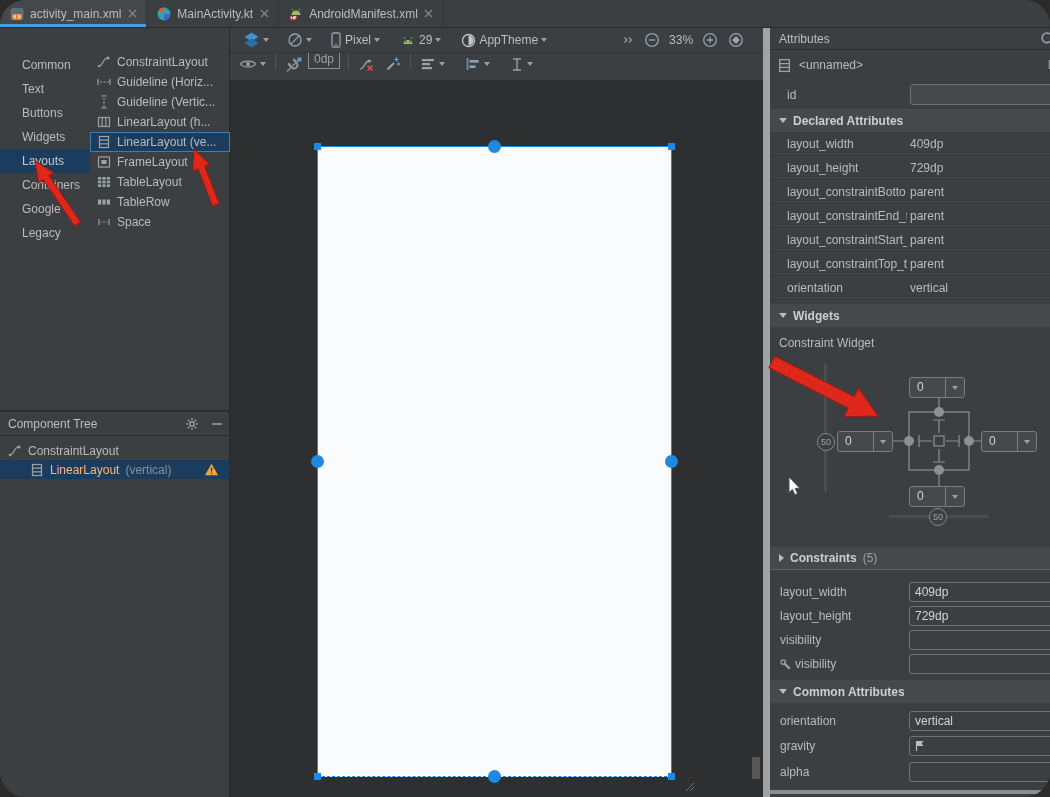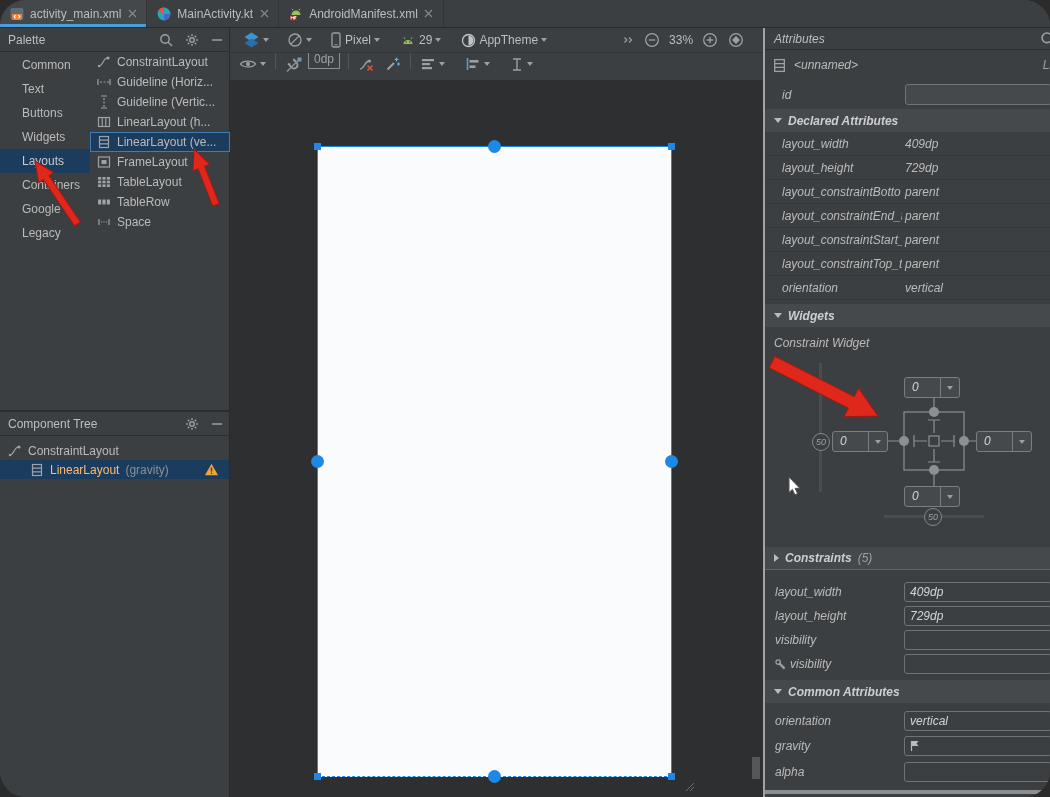--- a/index.html
+++ b/index.html
@@ -61,21 +61,21 @@
   .canvas { position:absolute; left:230px; top:80px; width:533px; height:717px; background:#2d2f31; overflow:hidden; }
   .artboard { position:absolute; left:87px; top:66px; width:355px; height:631px;
     background:#fafbfc; border:1px solid #1e88e5; border-bottom:1px dashed #1e88e5; }
   .handle { position:absolute; width:7px; height:7px; background:#1e88e5; }
   .anchor { position:absolute; width:13px; height:13px; border-radius:50%; background:#1e88e5; }
   .grip { position:absolute; left:450px; top:697px; }
   .canvas-scroll { position:absolute; left:522px; top:677px; width:8px; height:22px; background:#55585a; }
 
   
   .attr-panel { position:absolute; left:763px; top:28px; width:287px; height:769px;
-    background:#3c3f41; border-left:2px solid #a3a3a3; overflow:hidden;font-style:italic; }
+    background:#3c3f41; border-left:7px solid #a3a3a3; overflow:hidden; }
   .attr-header { position:relative; height:22px; border-bottom:1px solid #2b2e30; display:flex; align-items:center; padding:0 9px; color:#bcbec0; }
   .attr-search { position:absolute; right:-6px; top:3px; }
   .comp-row { position:absolute; left:0; top:24px; width:287px; height:26px; display:flex; align-items:center; gap:7px; padding:0 7px; }
   .comp-type { position:absolute; right:0px; top:0; height:26px; display:flex; align-items:center; color:#9aa0a6; }
   .id-row { position:absolute; left:0; top:52px; width:287px; height:29px; display:flex; align-items:center; }
   .sec-header { position:absolute; left:0; width:287px; height:23px; background:#46494b;
     display:flex; align-items:center; gap:6px; padding:0 9px; color:#ccced0; font-weight:bold; }
   .tri-d { width:0; height:0; border-left:4px solid transparent; border-right:4px solid transparent; border-top:5px solid #b8bcbe; }
   .tri-r { width:0; height:0; border-top:4px solid transparent; border-bottom:4px solid transparent; border-left:5px solid #b8bcbe; }
   .arow { position:absolute; left:0; width:287px; height:24px; display:flex; align-items:center; border-bottom:1px solid #36393b; }
@@ -151,44 +151,20 @@
       <span class="tlabel">AndroidManifest.xml</span>
       <span class="tclose">
         <svg width="9" height="9" viewBox="0 0 9 9">
             <path d="M1 1 L8 8 M8 1 L1 8" stroke="#9aa0a6" stroke-width="1.2"></path>
           </svg>
       </span>
     </div>
   </div>
 
   <div class="palette-panel">
-    <div class="panel-header">
-      <span>Palette</span>
-      <span class="ph-icons">
-        <span>
-            <svg width="14" height="14" viewBox="0 0 14 14">
-              <circle cx="6" cy="6" r="4.2" fill="none" stroke="#9aa0a6" stroke-width="1.4"></circle>
-              <path d="M9.2 9.2 L13 13" stroke="#9aa0a6" stroke-width="1.4"></path>
-            </svg>
-          </span>
-        <span>
-            <svg width="14" height="14" viewBox="0 0 14 14">
-              <circle cx="7" cy="7" r="2.2" fill="none" stroke="#9aa0a6" stroke-width="1.4"></circle>
-              <g stroke="#9aa0a6" stroke-width="1.6">
-                <path d="M7 1.2 V3 M7 11 V12.8 M1.2 7 H3 M11 7 H12.8 M2.9 2.9 L4.2 4.2 M9.8 9.8 L11.1 11.1 M11.1 2.9 L9.8 4.2 M4.2 9.8 L2.9 11.1"></path>
-              </g>
-            </svg>
-          </span>
-        <span>
-            <svg width="12" height="12" viewBox="0 0 12 12">
-              <path d="M1 6 H11" stroke="#9aa0a6" stroke-width="1.5"></path>
-            </svg>
-          </span>
-      </span>
-    </div>
     <div class="pal-cats">
       <div class="pal-cat">Common</div>
       <div class="pal-cat">Text</div>
       <div class="pal-cat">Buttons</div>
       <div class="pal-cat">Widgets</div>
       <div class="pal-cat selected">Layouts</div>
       <div class="pal-cat">Containers</div>
       <div class="pal-cat">Google</div>
       <div class="pal-cat">Legacy</div>
     </div>
@@ -512,21 +488,21 @@
       <span>ConstraintLayout</span>
     </div>
     <div class="tree-node indent selected">
       <span>
           <svg width="14" height="14" viewBox="0 0 14 14">
             <rect x="2.5" y="1.5" width="9" height="11" fill="none" stroke="#9da2a6" stroke-width="1.2"></rect>
             <path d="M2.5 5.2 H11.5 M2.5 8.8 H11.5" stroke="#9da2a6" stroke-width="1.2"></path>
           </svg>
         </span>
       <span style="color:#fdba74">LinearLayout</span>
-        <span class="suffix">(gravity)</span>
+        <span class="suffix">(vertical)</span>
       <span style="position:absolute; right:10px">
         <svg width="15" height="13" viewBox="0 0 17 15">
             <polygon points="8.5,1 16,14 1,14" fill="#f2a63a"></polygon>
             <path d="M8.5 5.2 V9.8" stroke="#35383a" stroke-width="1.6"></path>
             <circle cx="8.5" cy="11.9" r="0.9" fill="#35383a"></circle>
           </svg>
       </span>
     </div>
   </div>
 

